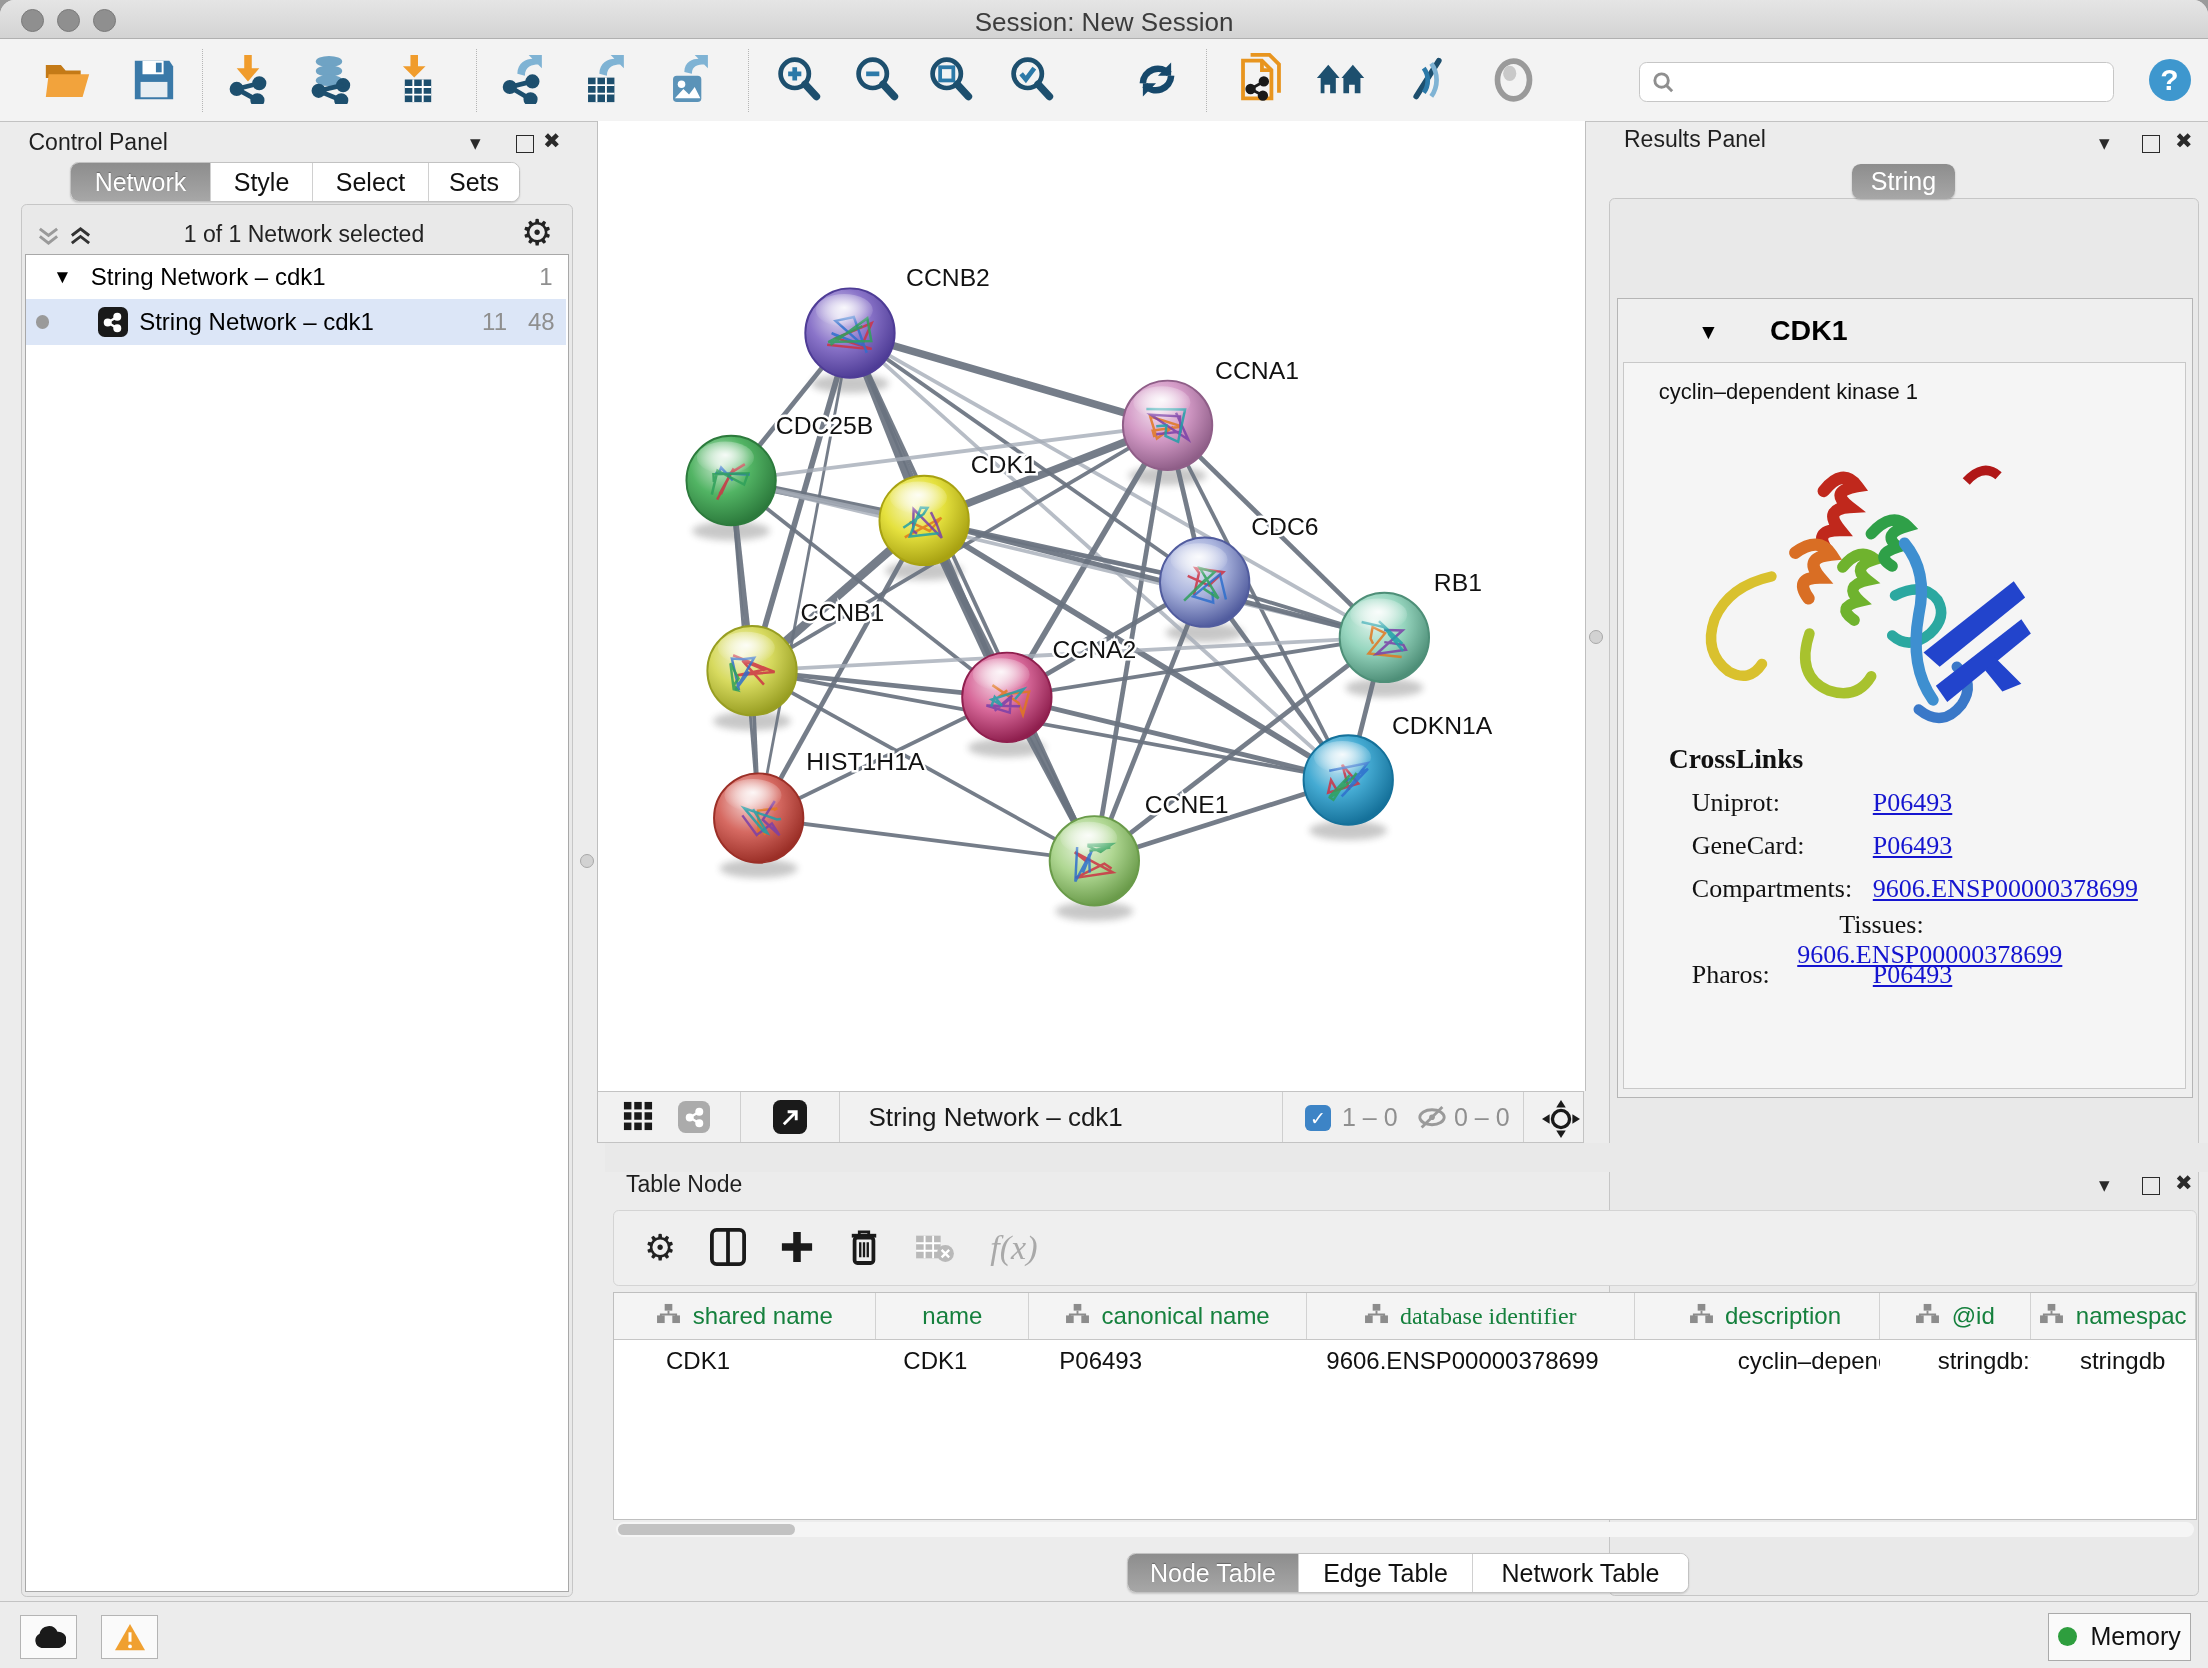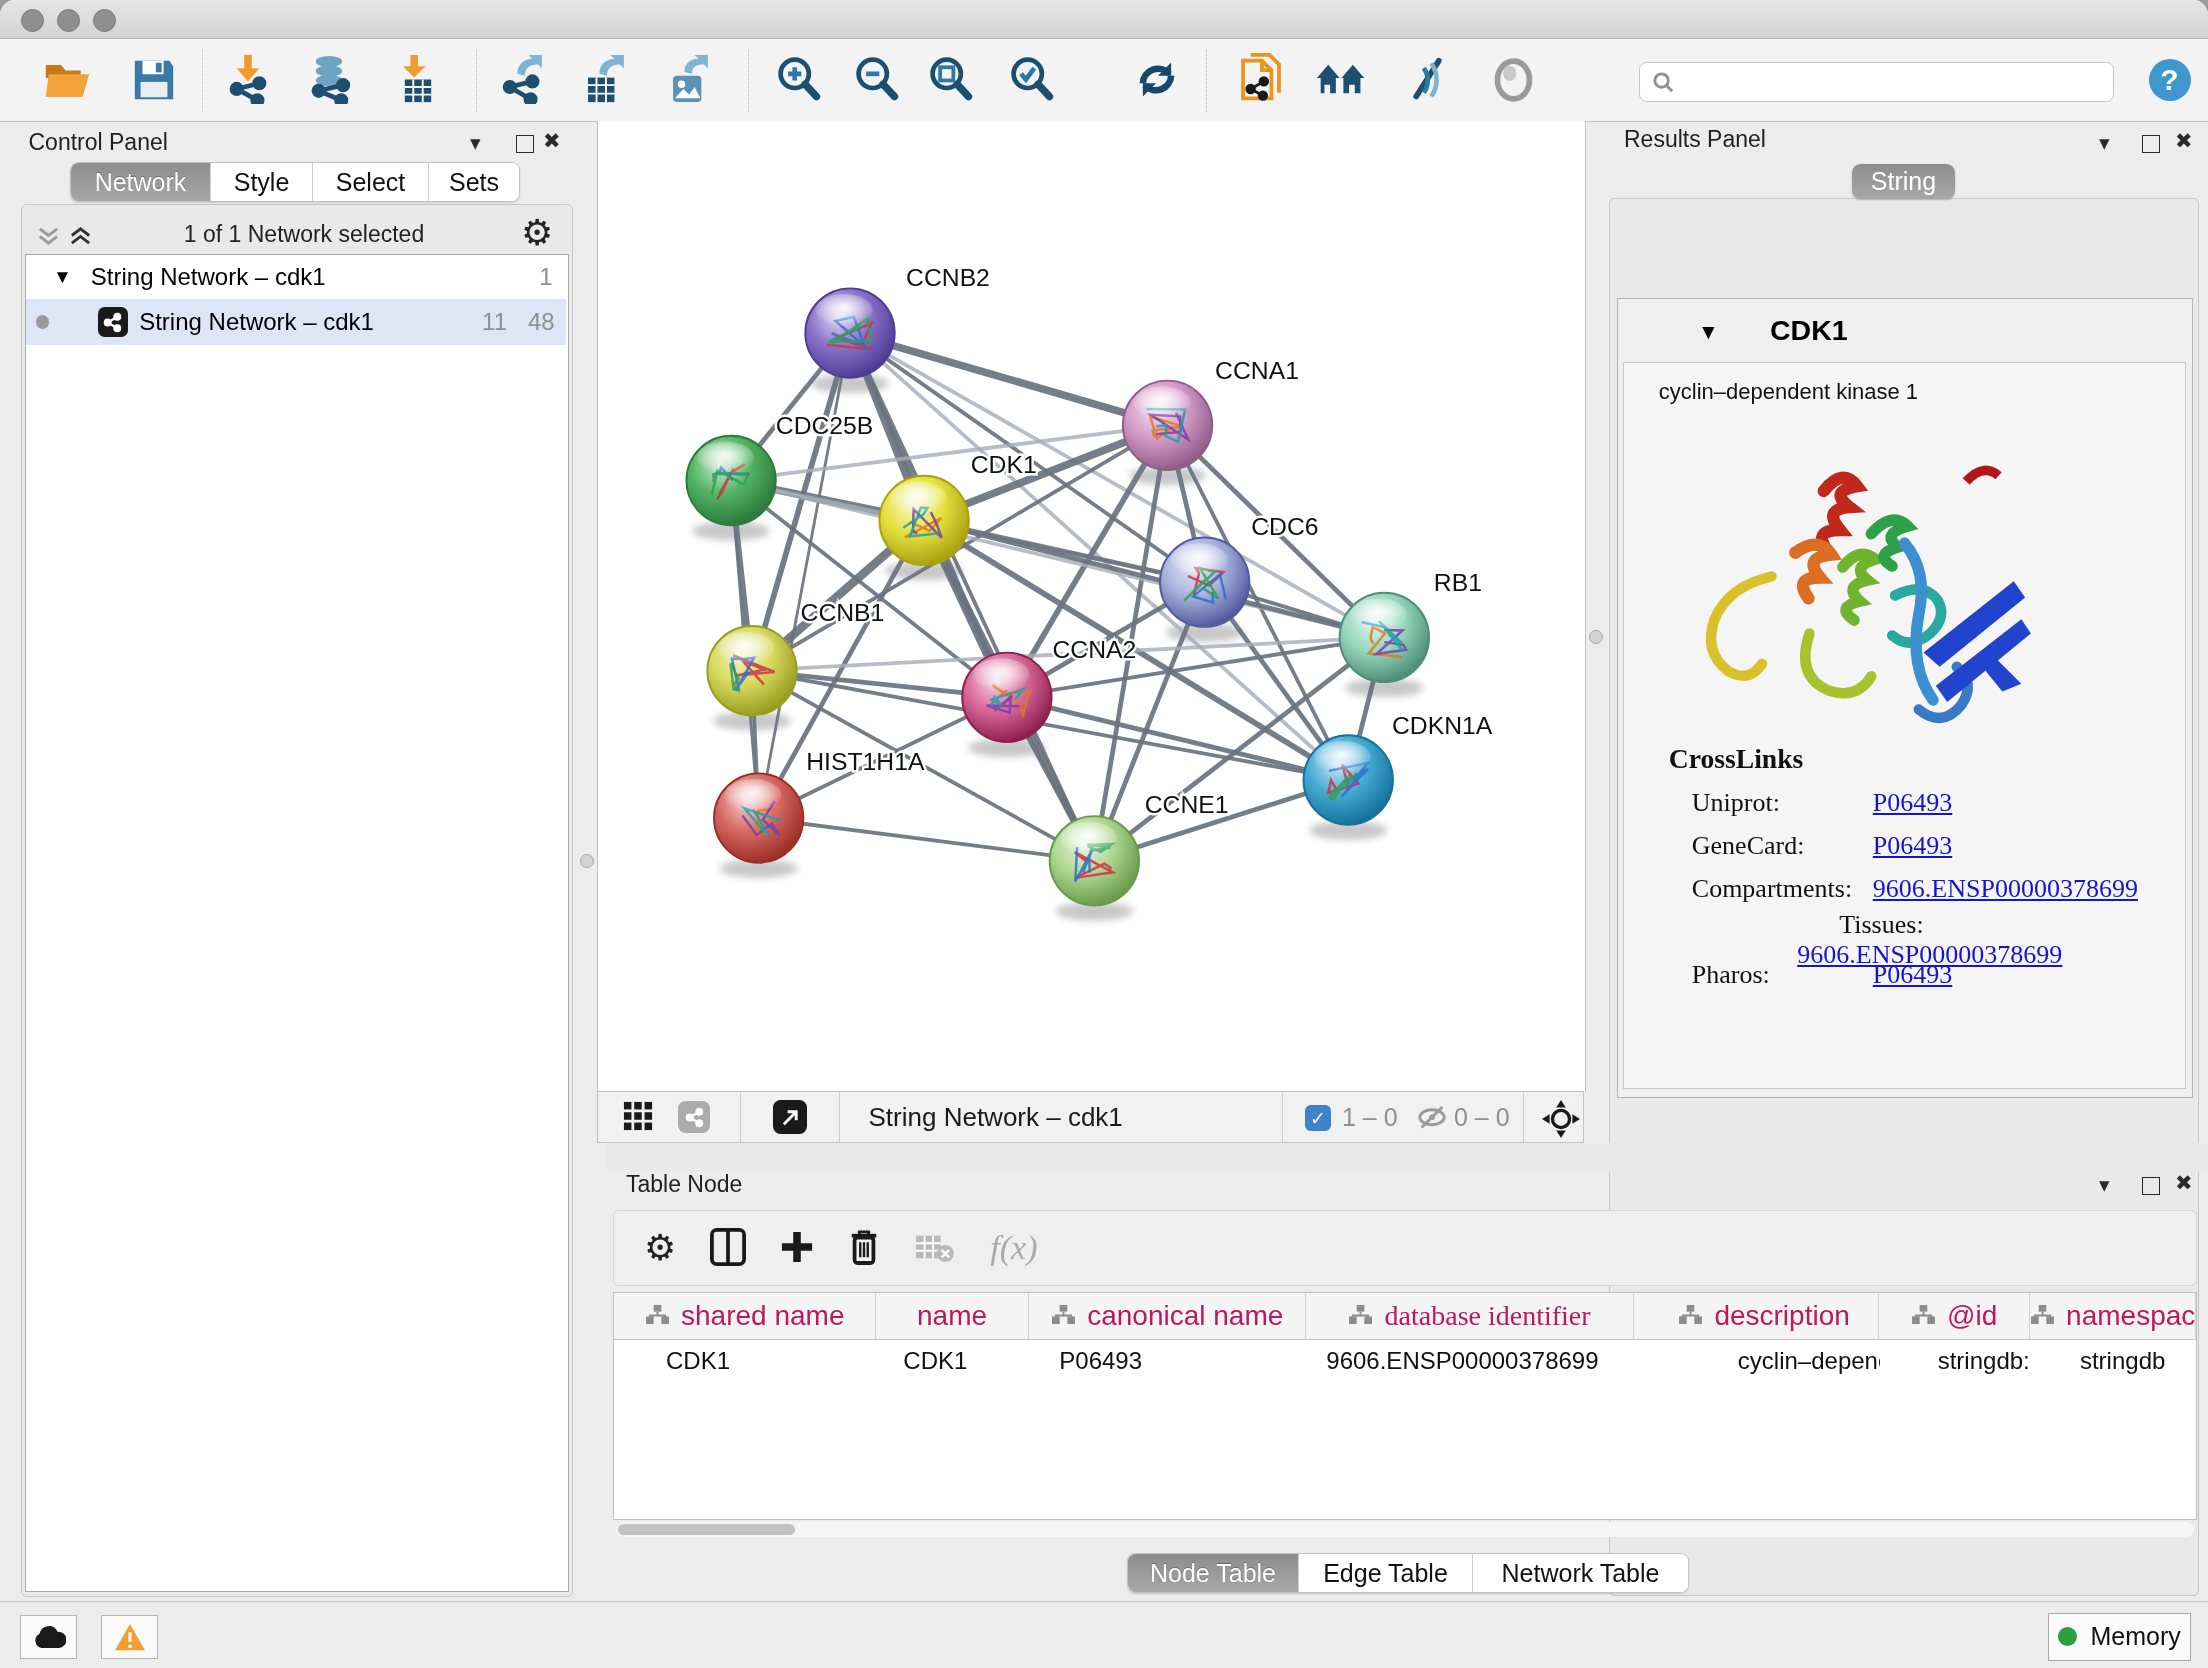--- a/index.html
+++ b/index.html
@@ -46,21 +46,21 @@
   .btn{background:linear-gradient(#ffffff,#f2f2f2);border:1px solid #b9b9b9;border-radius:8.6px;
        font-size:25px;color:#111;display:flex;align-items:center;justify-content:center;
        box-shadow:0 1px 1.9px rgba(0,0,0,.12);}
   
   #tp-toolbar{left:613px;top:1210px;width:1584px;height:76px;background:#efefef;
       border:1px solid #d4d4d4;border-radius:5.7px;display:flex;align-items:center;gap:34px;
       padding-left:30px;box-sizing:border-box;}
   #ntable{left:613px;top:1292px;width:1584px;height:228px;background:#fff;border:1px solid #bfbfbf;
       box-sizing:border-box;overflow:hidden;}
   #thead{display:flex;height:46px;background:#f4f4f4;border-bottom:1.9px solid #c6c6c6;}
-  .th{display:flex;align-items:center;justify-content:center;gap:11.4px;font-size:28px;color:#be185d;
+  .th{display:flex;align-items:center;justify-content:center;gap:11.4px;font-size:24px;color:#15803d;
       border-right:1px solid #d2d2d2;box-sizing:border-box;height:46px;}
   #trow0{display:flex;height:42px;align-items:center;}
   .td{font-size:24px;color:#111;box-sizing:border-box;white-space:nowrap;overflow:hidden;}
   #hscroll{left:616px;top:1522px;width:1578px;height:15px;background:#f5f5f5;border-radius:7.6px;}
   #hthumb{left:618px;top:1524px;width:177px;height:11.4px;background:#c2c2c2;border-radius:5.7px;}
   
   #statusbar{left:0;top:1601px;width:2208px;height:68px;background:#ececec;border-top:1.9px solid #c3c3c3;}
   .sbbox{width:55px;height:42px;background:#fafafa;border:1.9px solid #b4b4b4;top:13.3px;
          display:flex;align-items:center;justify-content:center;}
   #membtn{left:2048px;top:10.5px;width:141px;height:46px;background:#fafafa;border:1.9px solid #aaa;
@@ -69,20 +69,21 @@
 </style>
 </head>
 <body>
 
 <div id="win">
 
   <div id="titlebar" class="abs">
     <div class="tlight abs" style="left:21px"></div>
     <div class="tlight abs" style="left:57px"></div>
     <div class="tlight abs" style="left:93px"></div>
+    <div id="wtitle" class="abs">Session: New Session</div>
   </div>
 
   <div id="toolbar" class="abs">
     <div class="tbtn abs" style="left:41px">
       <svg width="49" height="46" viewBox="0 0 52 48">
           <path d="M3 8 h16 l5 6 h16 v8 H3z" fill="#c47a17"></path>
           <path d="M6 18 h43 l-7 24 H3z" fill="#f2a33c"></path>
         </svg>
     </div>
     <div class="tbtn abs" style="left:127px">

